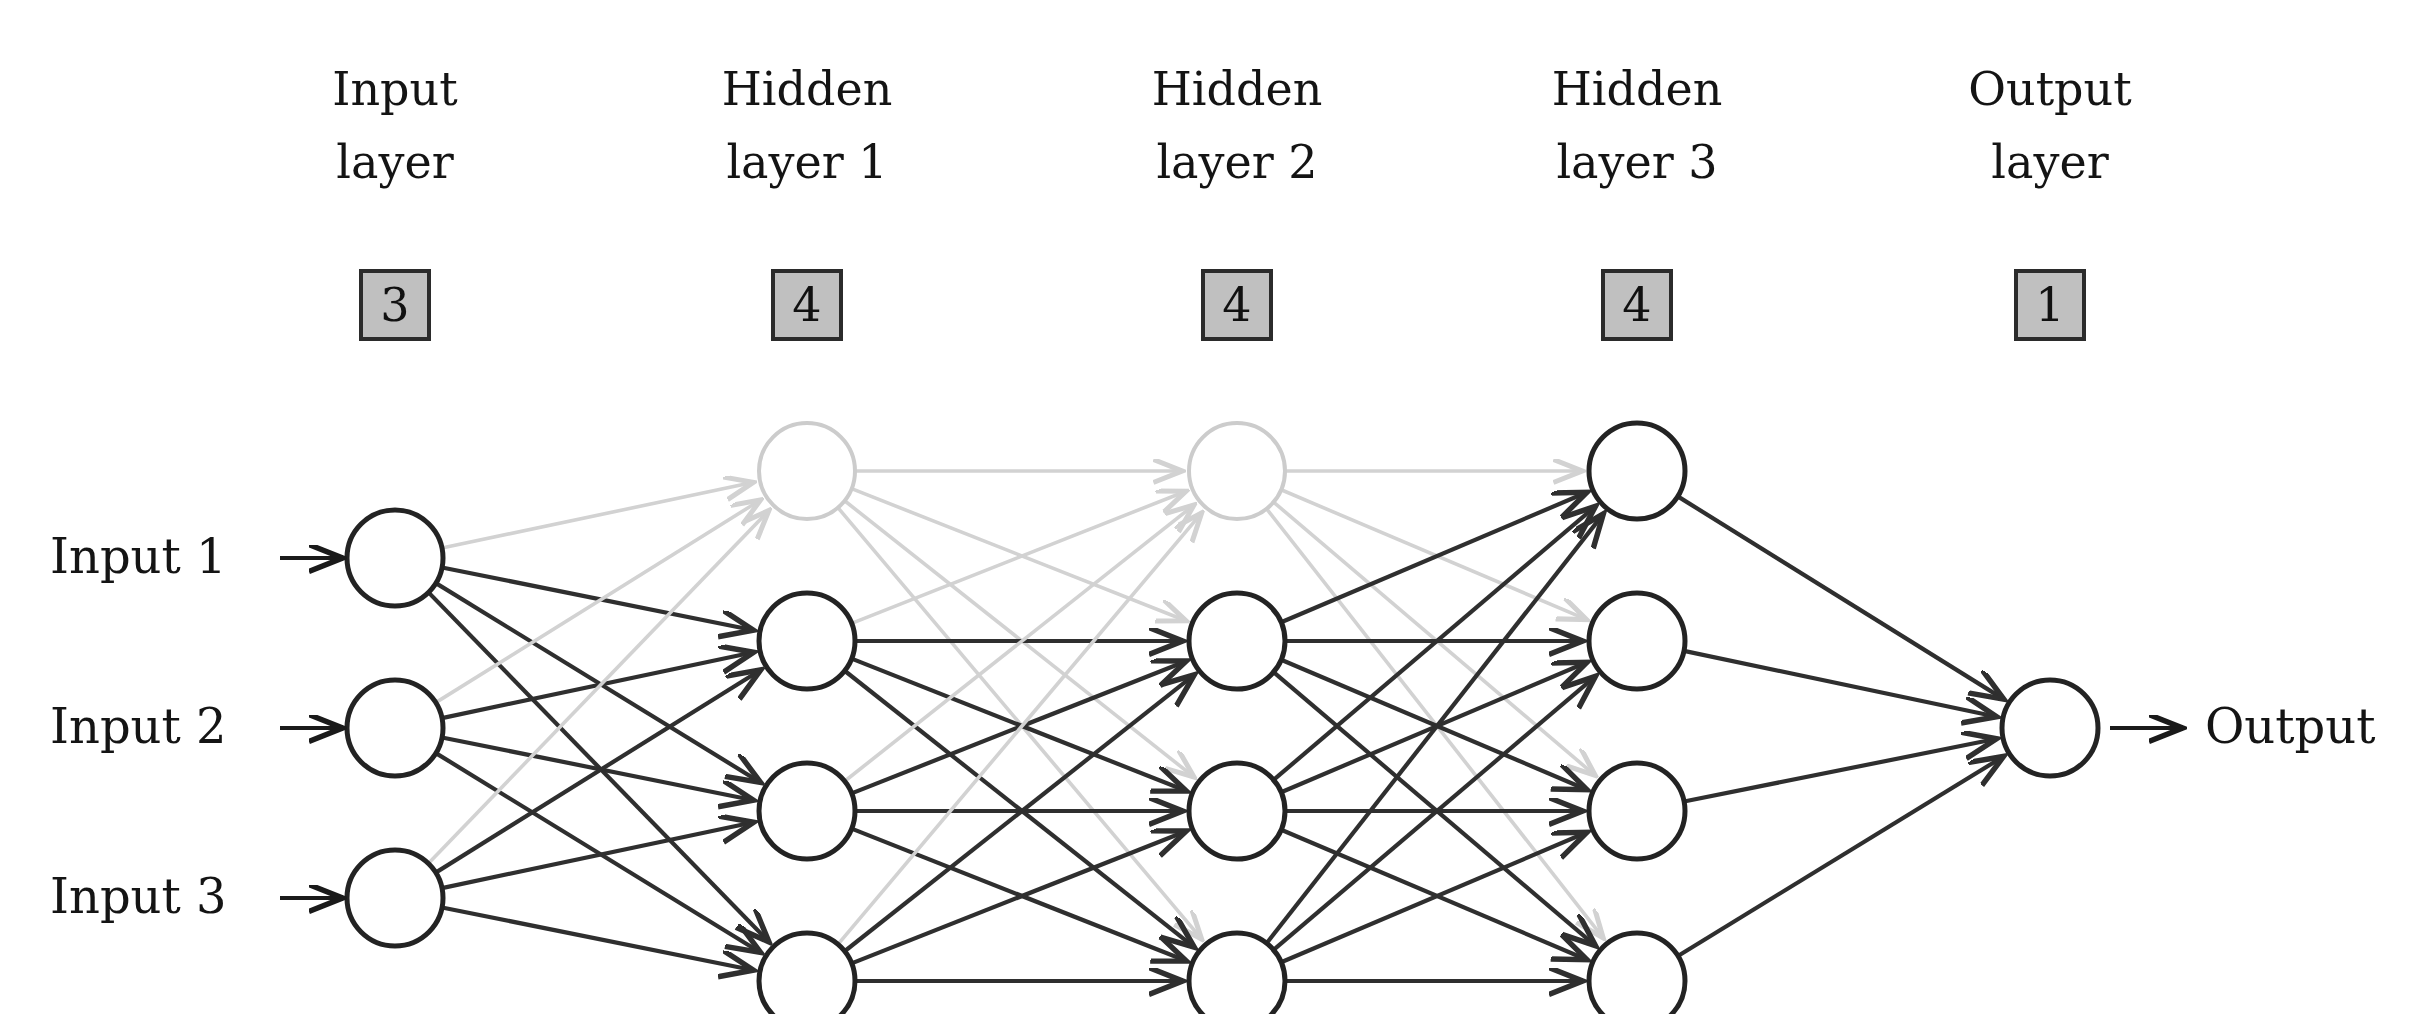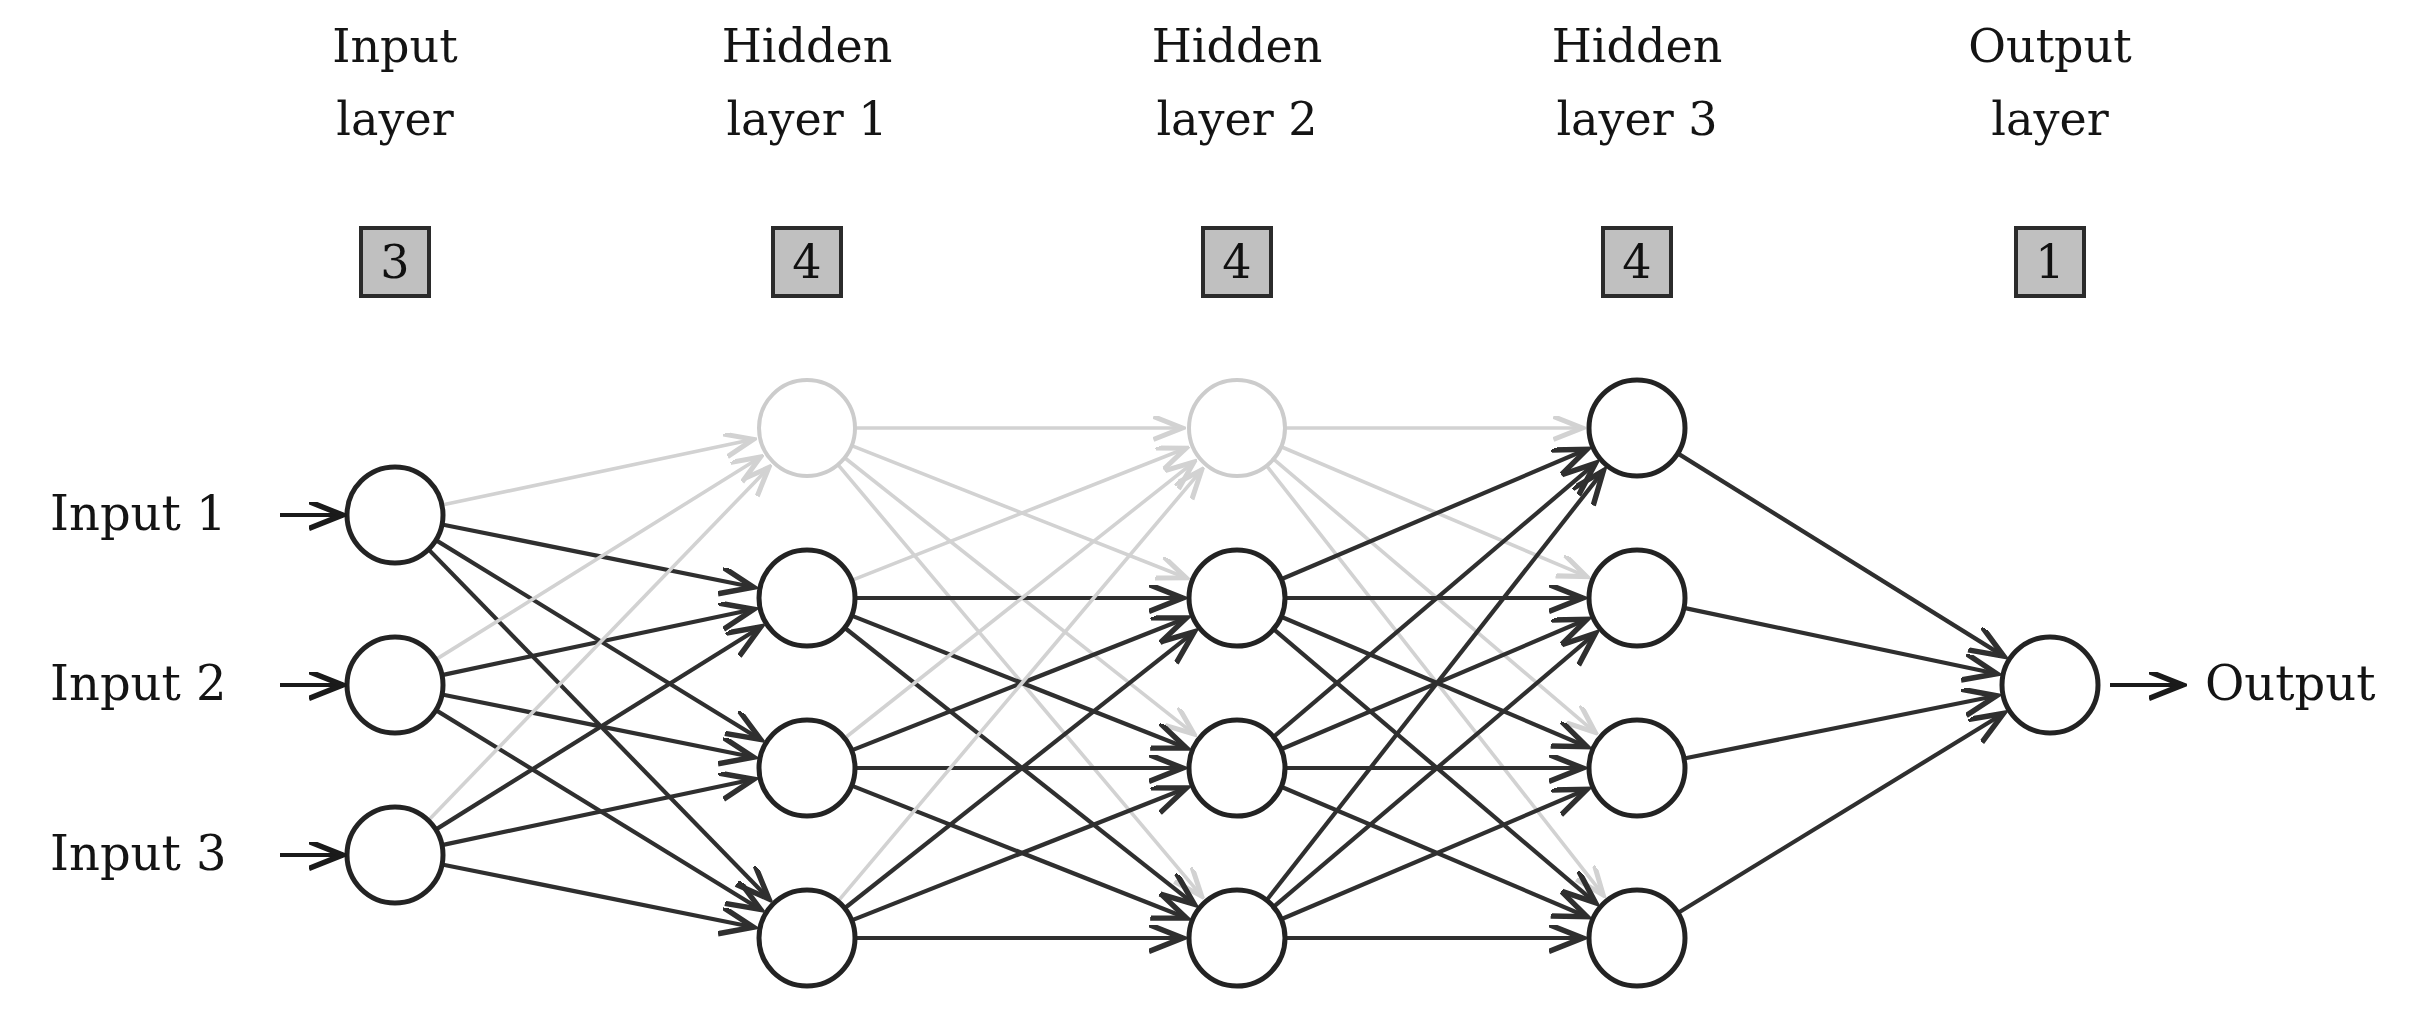--- a/index.html
+++ b/index.html
@@ -12,20 +12,21 @@
     width: 2424px;
     height: 1014px;
     overflow: hidden;
     font-family: "DejaVu Serif", "Liberation Serif", serif;
   }
   #diagram-root {
     position: relative;
     width: 2424px;
     height: 862px;
     background: #ffffff;
+    margin-top: 43px;
   }
   svg#net-svg {
     position: absolute;
     left: 0;
     top: 0;
     width: 2424px;
     height: 1014px;
     display: block;
   }
   .layer-title {

